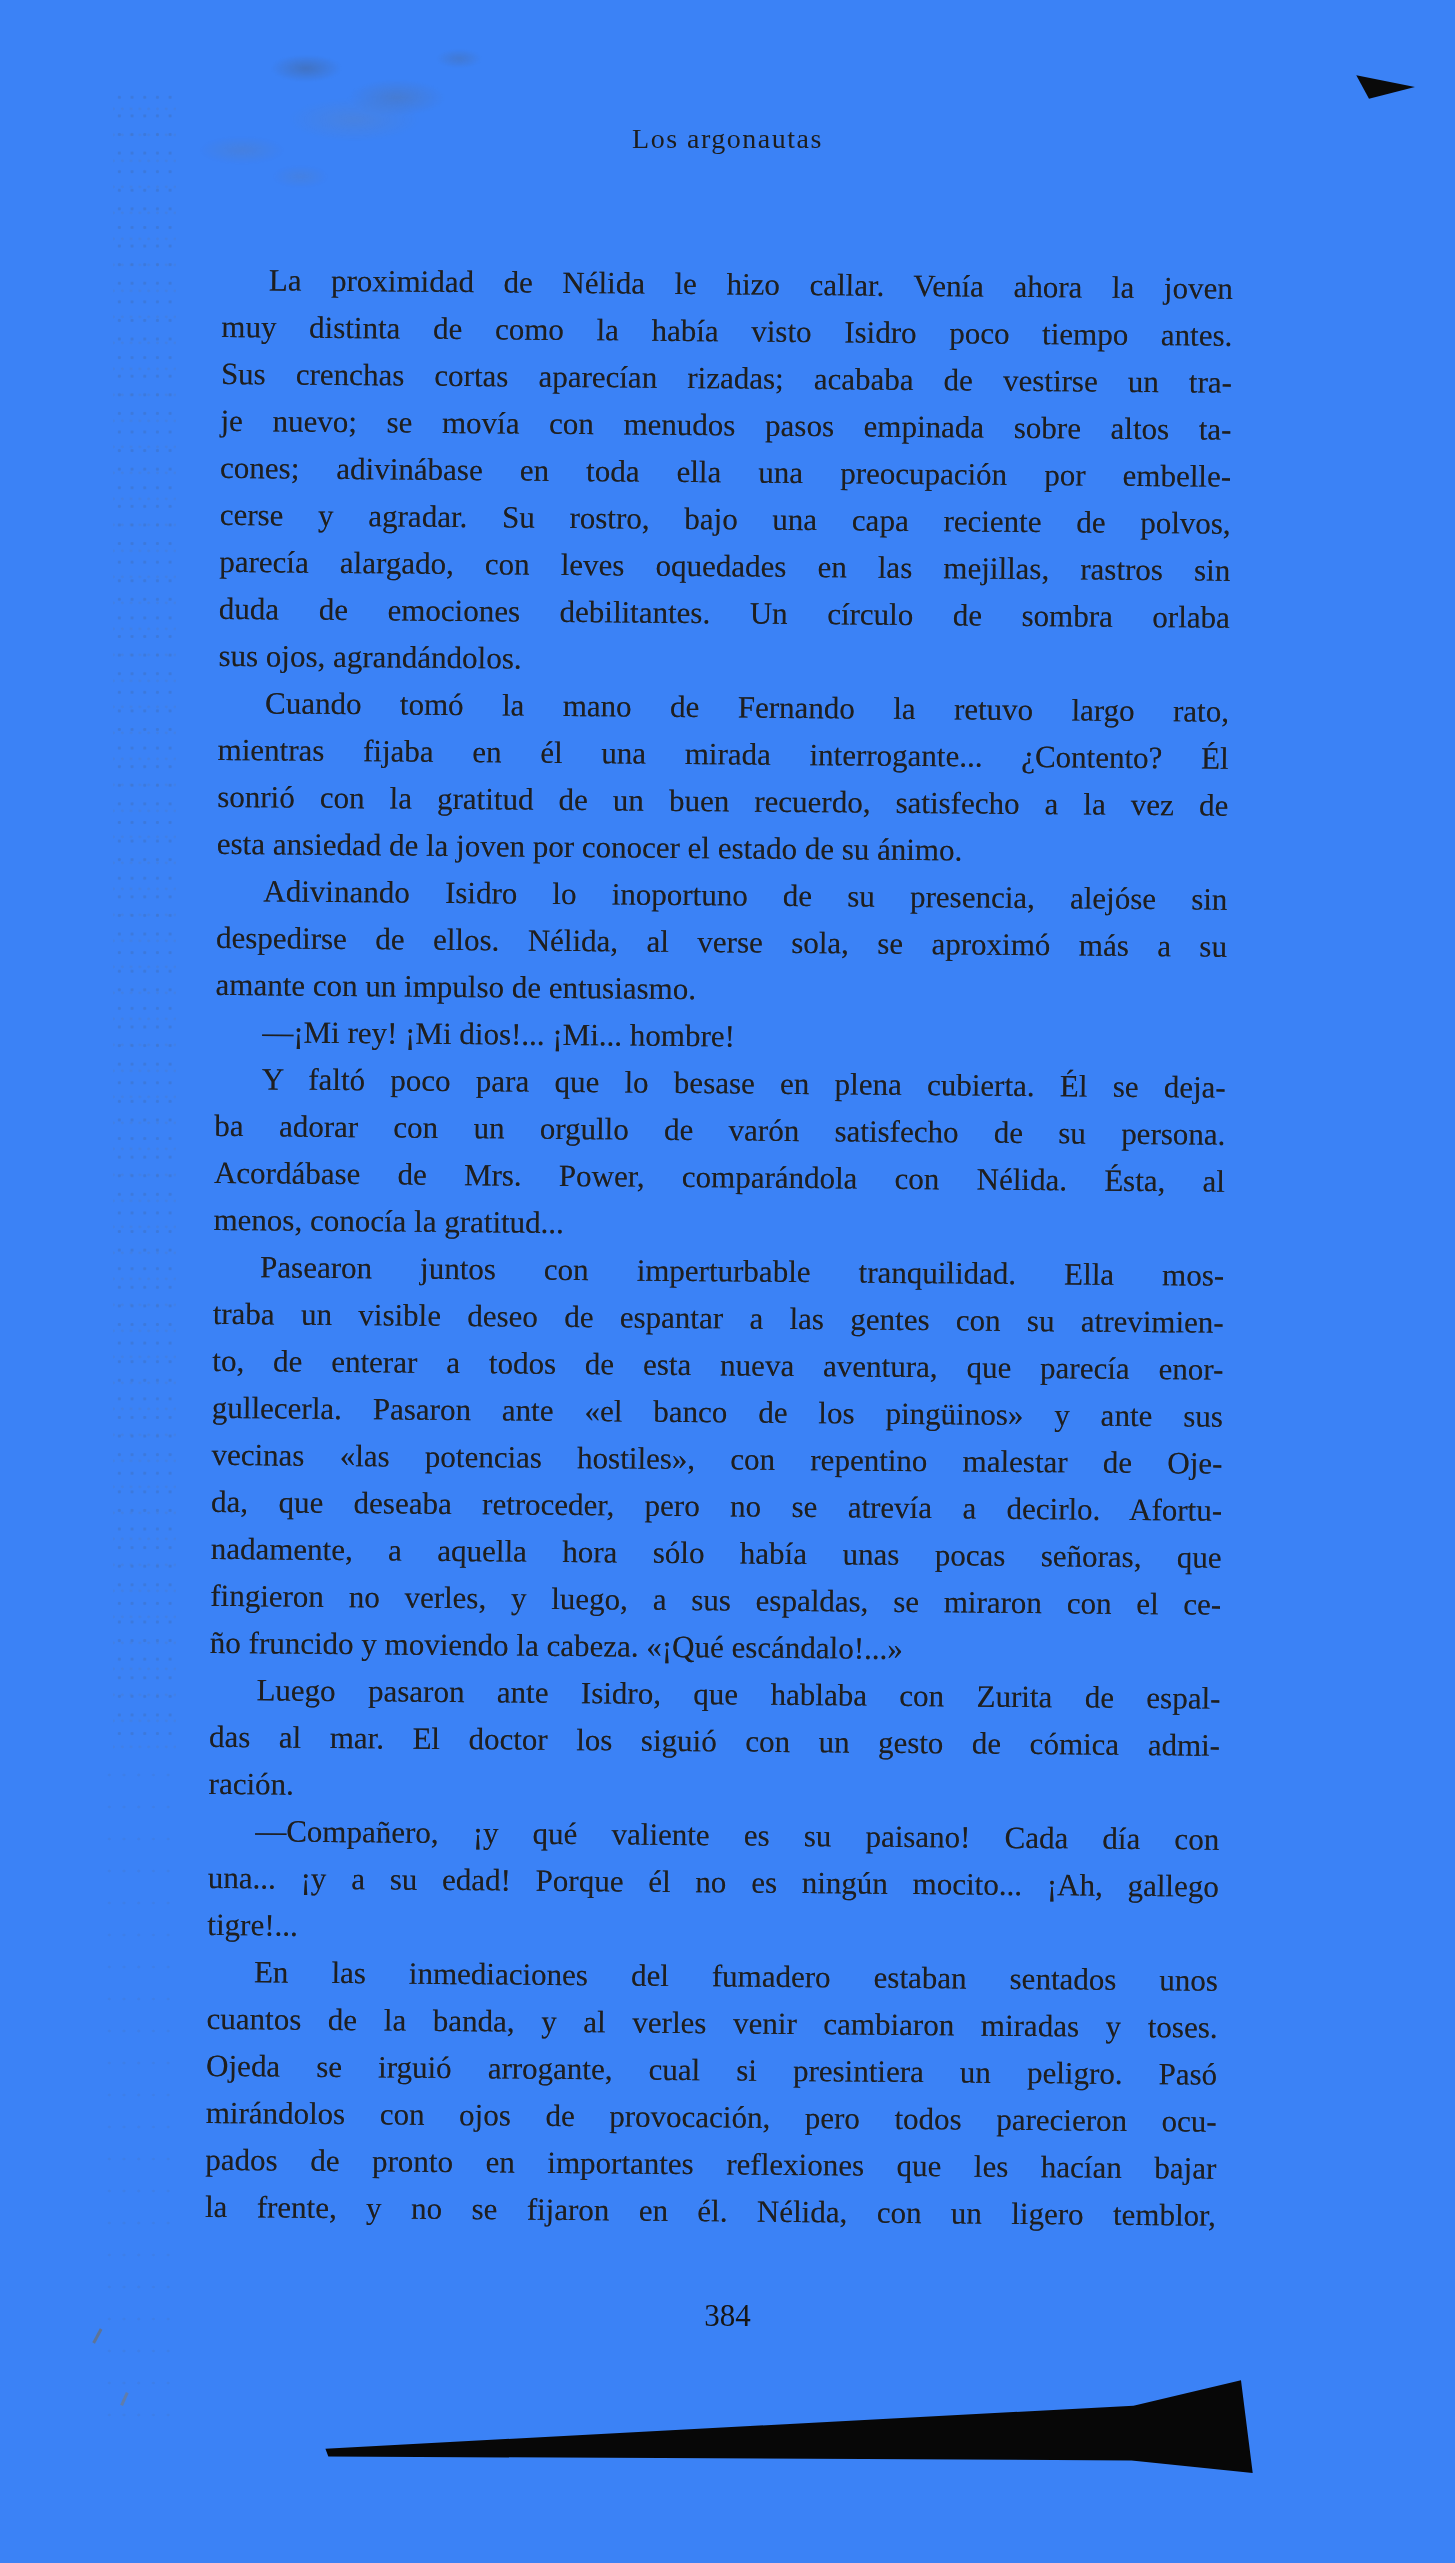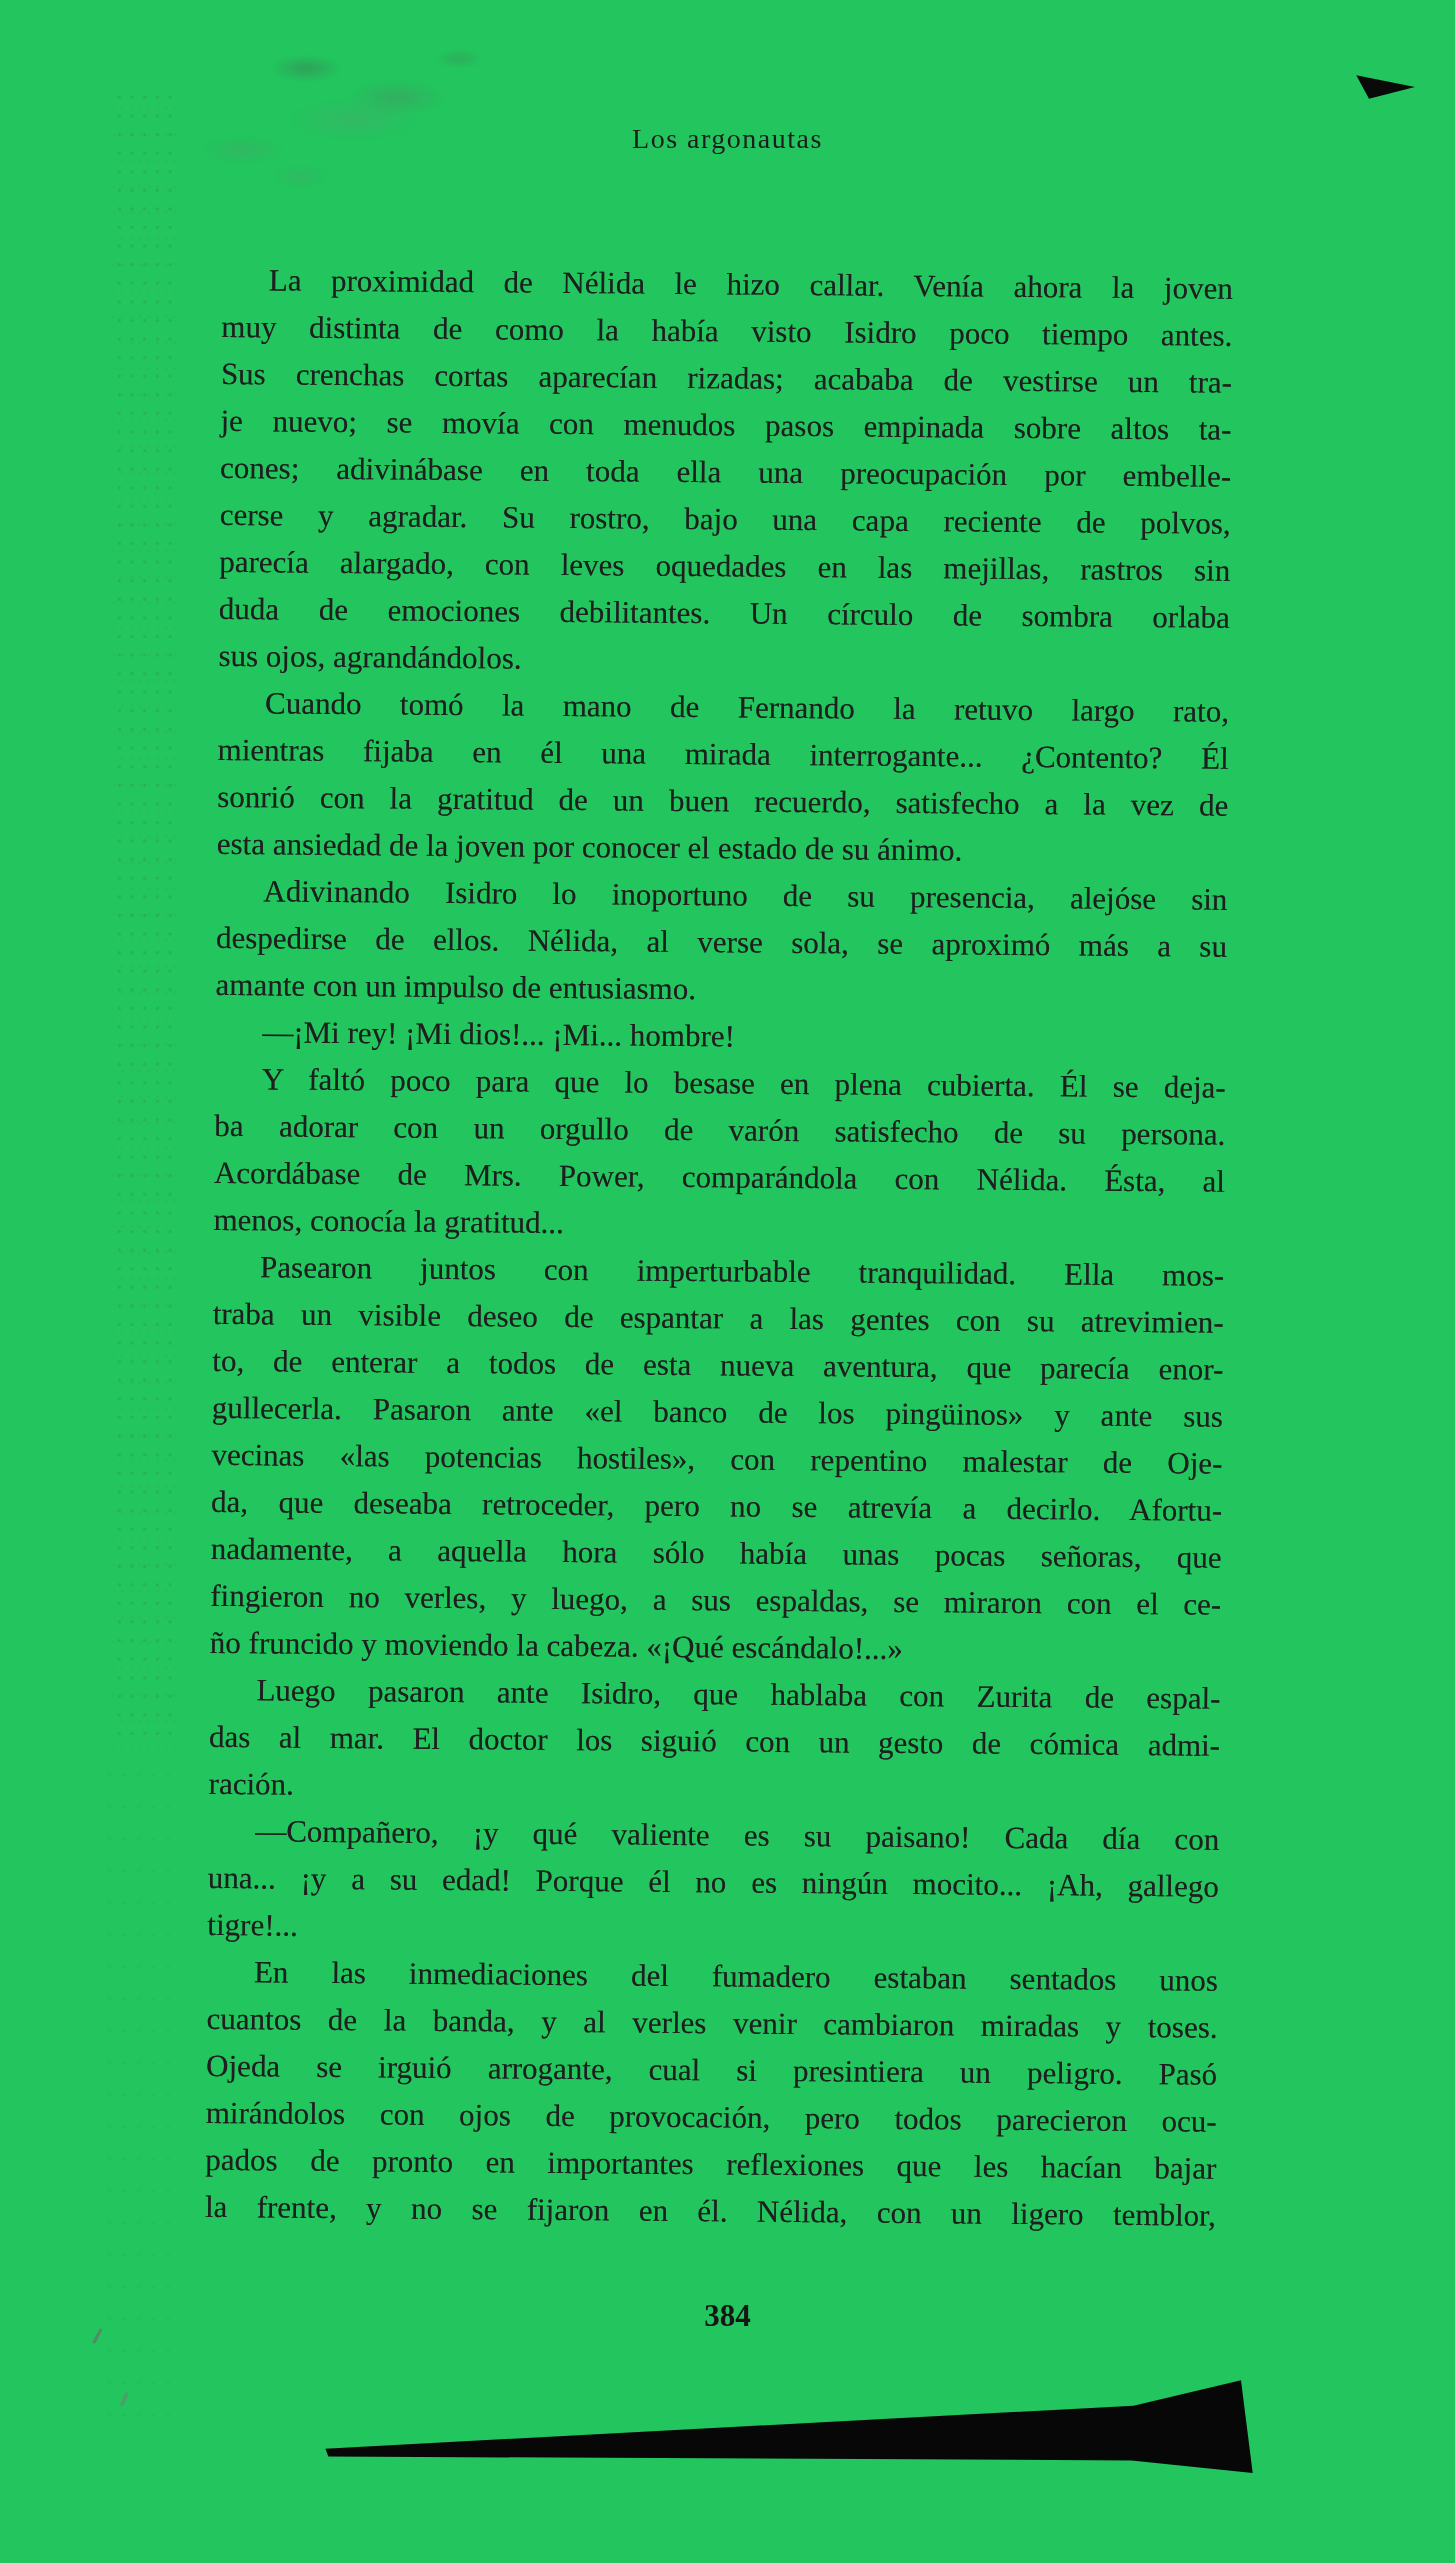--- a/index.html
+++ b/index.html
@@ -2,21 +2,21 @@
 <html><head>
 <meta charset="utf-8">
 <style>
   html,body{margin:0;padding:0;}
   body{
     width:1455px;height:2563px;position:relative;overflow:hidden;
     background:#ffffff;
     font-family:"Liberation Serif", serif;
   }
   .page{
-    position:absolute;inset:0;background:#22c55e;
+    position:absolute;inset:0;background:#3b82f6;
   }
   
   .running-header{
     position:absolute;top:123px;left:222px;width:1011px;
     text-align:center;font-size:28px;letter-spacing:1.5px;color:#1d1d1d;
   }
   
   .text-block{
     position:absolute;top:256px;left:222px;width:1011px;
     color:#1f1f1f;font-size:31px;line-height:47px;
@@ -25,21 +25,21 @@
   }
   .paragraph{margin:0;padding:0;}
   .line{
     text-align:justify;text-align-last:justify;text-justify:inter-word;
   }
   .line.first{text-indent:47px;}
   .line.last{text-align-last:left;}
   
   .page-number{
     position:absolute;top:2298px;left:222px;width:1011px;
-    text-align:center;font-size:31px;font-weight:700;color:#161616;
+    text-align:center;font-size:31px;font-weight:400;color:#161616;
   }
   
   .noise-left{
     position:absolute;left:113px;top:88px;width:63px;height:1661px;
     background-image:
       radial-gradient(circle, rgba(70,70,70,.55) 1.2px, transparent 2px),
       radial-gradient(circle, rgba(110,110,110,.45) 1px, transparent 1.8px);
     background-size:12.7px 18.6px, 8.8px 26px;
     background-position:0 0, 4.9px 7.8px;
     opacity:.28;filter:blur(0.3px);

